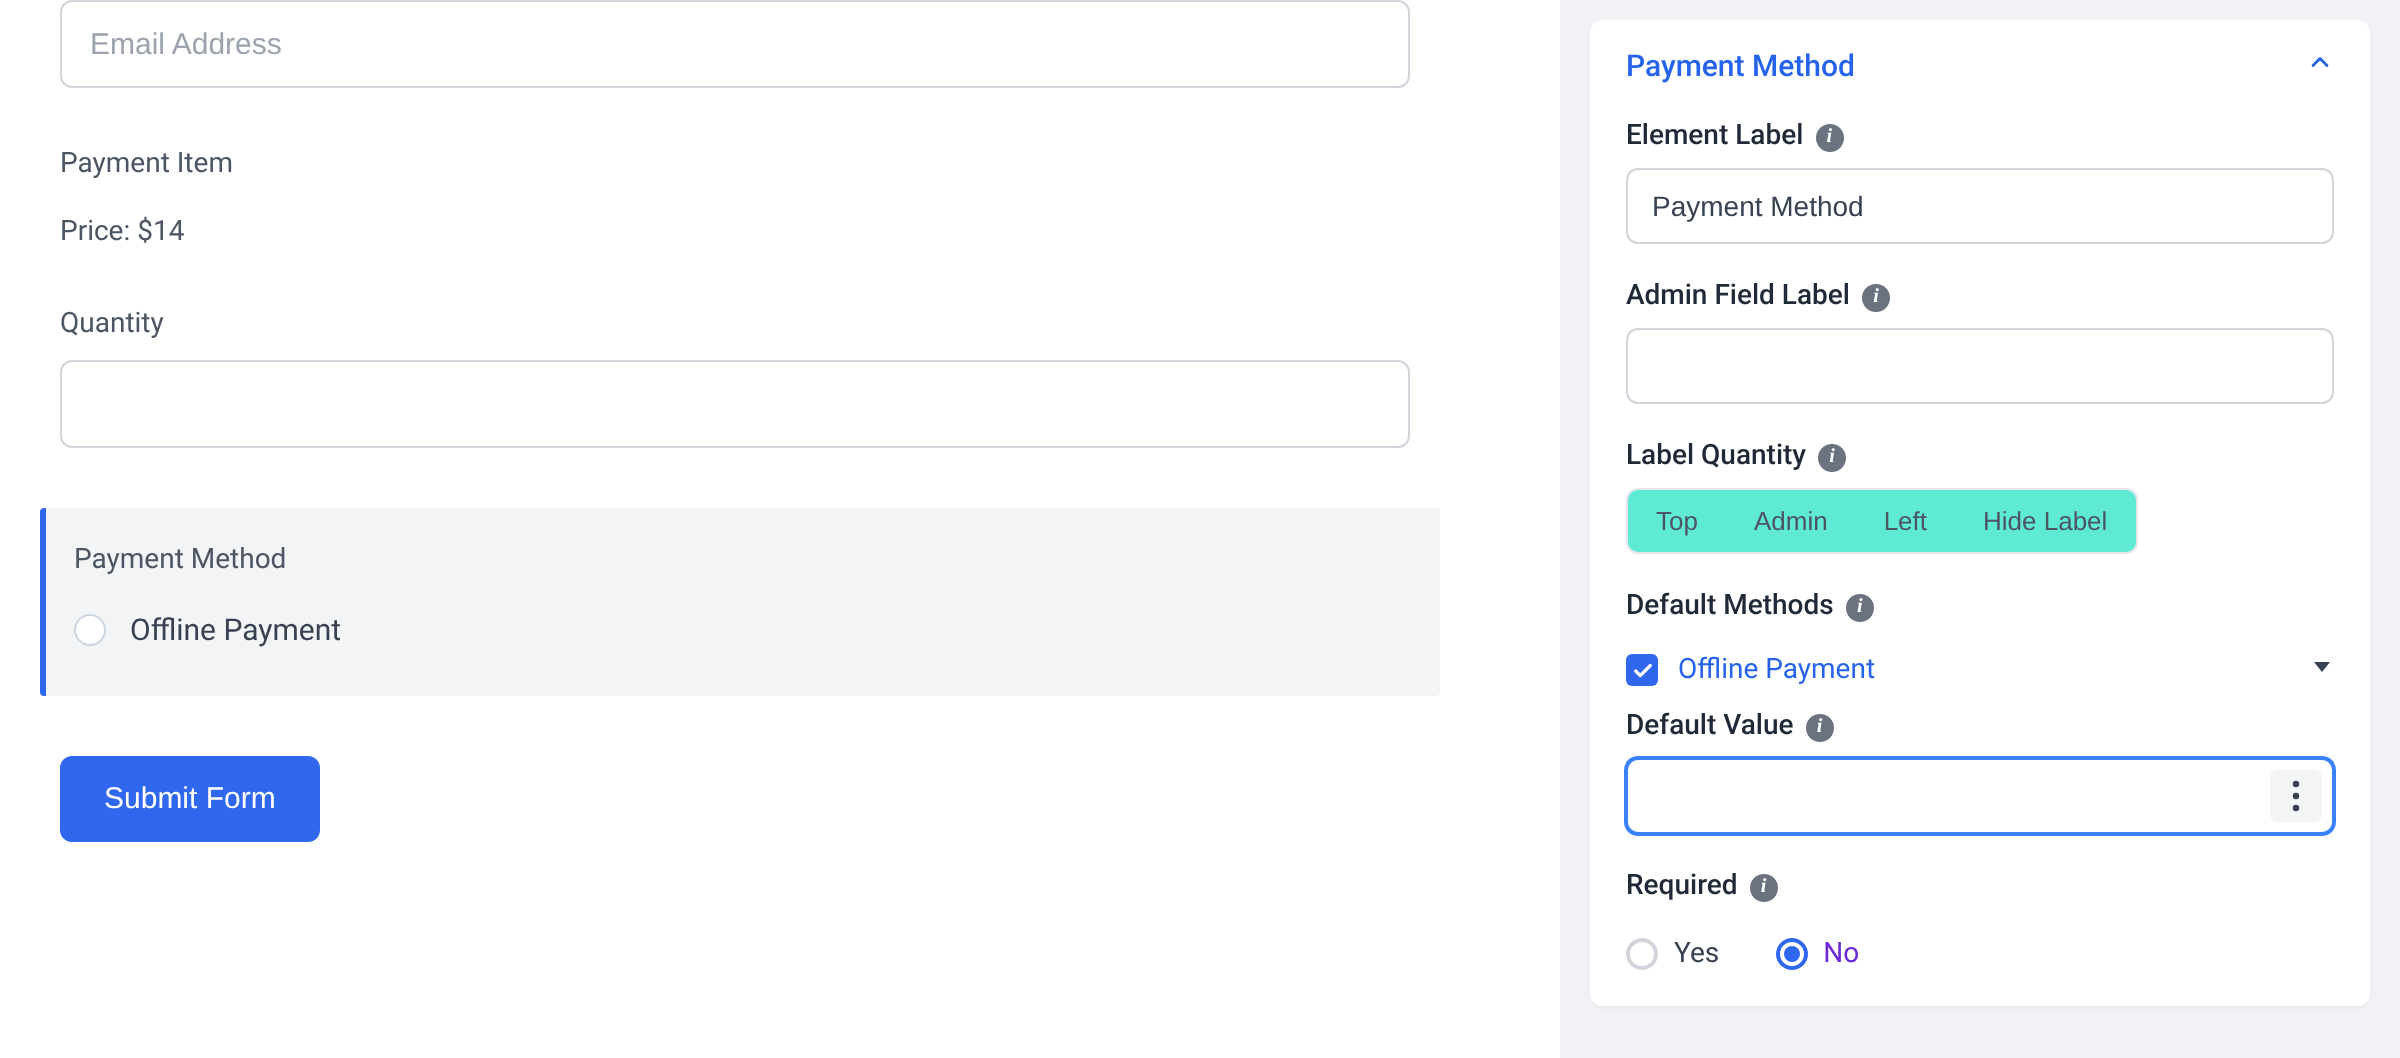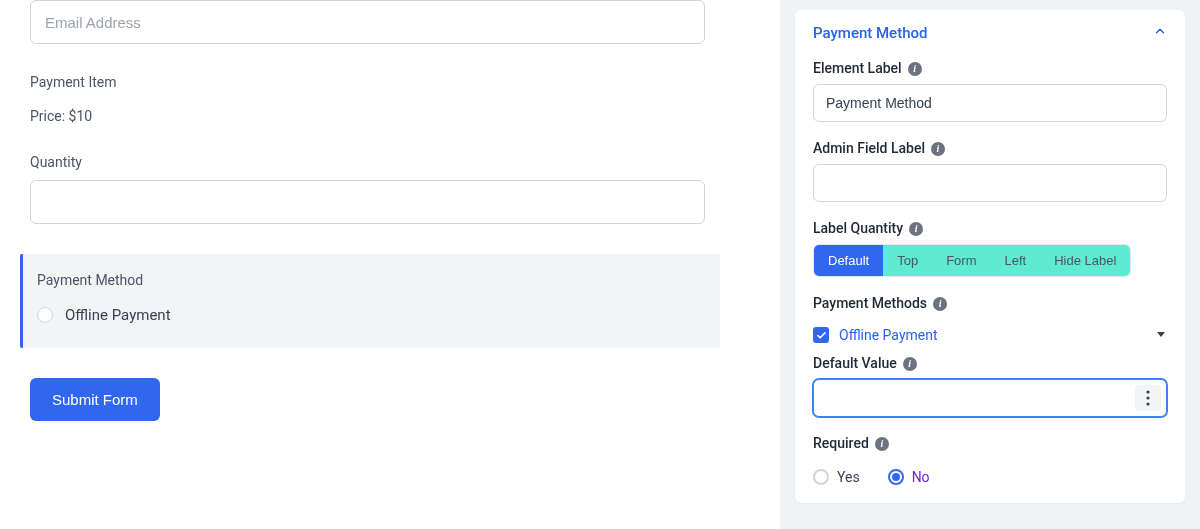--- a/index.html
+++ b/index.html
@@ -239,21 +239,21 @@
 <div class="app">
 
   <div class="preview">
 
     <div class="pv-field first">
       <input class="pv-input" type="text" placeholder="Email Address" style="">
     </div>
 
     <div class="pv-field">
       <div class="pv-label">Payment Item</div>
-      <div class="pv-text" style="margin-top:18px;">Price: $10</div>
+      <div class="pv-text" style="margin-top:18px;">Price: $14</div>
     </div>
 
     <div class="pv-field">
       <label class="pv-label">Quantity</label>
       <input class="pv-input" type="text" style="">
     </div>
 
     <div class="pm-selected">
       <div class="pv-label">Payment Method</div>
       <div class="pm-option">
@@ -293,31 +293,30 @@
           </div>
           <input class="text-input" type="text" value="" style="">
         </div>
 
         <div class="field-group">
           <div class="field-label">
             <span>Label Quantity</span>
             <span class="info-icon">i</span>
           </div>
           <div class="seg-group">
-            <button class="seg-btn active">Default</button>
             <button class="seg-btn">Top</button>
-            <button class="seg-btn">Form</button>
+            <button class="seg-btn">Admin</button>
             <button class="seg-btn">Left</button>
             <button class="seg-btn">Hide Label</button>
           </div>
         </div>
 
         <div class="field-group">
           <div class="field-label">
-            <span>Payment Methods</span>
+            <span>Default Methods</span>
             <span class="info-icon">i</span>
           </div>
           <div class="pm-row">
             <span class="pm-check">
               <svg width="11" height="11" viewBox="0 0 24 24" fill="none" stroke-width="3.5" stroke-linecap="round" stroke-linejoin="round">
                   <polyline points="4 12 9 17 20 6"></polyline>
                 </svg>
             </span>
             <span class="pm-label">Offline Payment</span>
             <span class="pm-caret">

